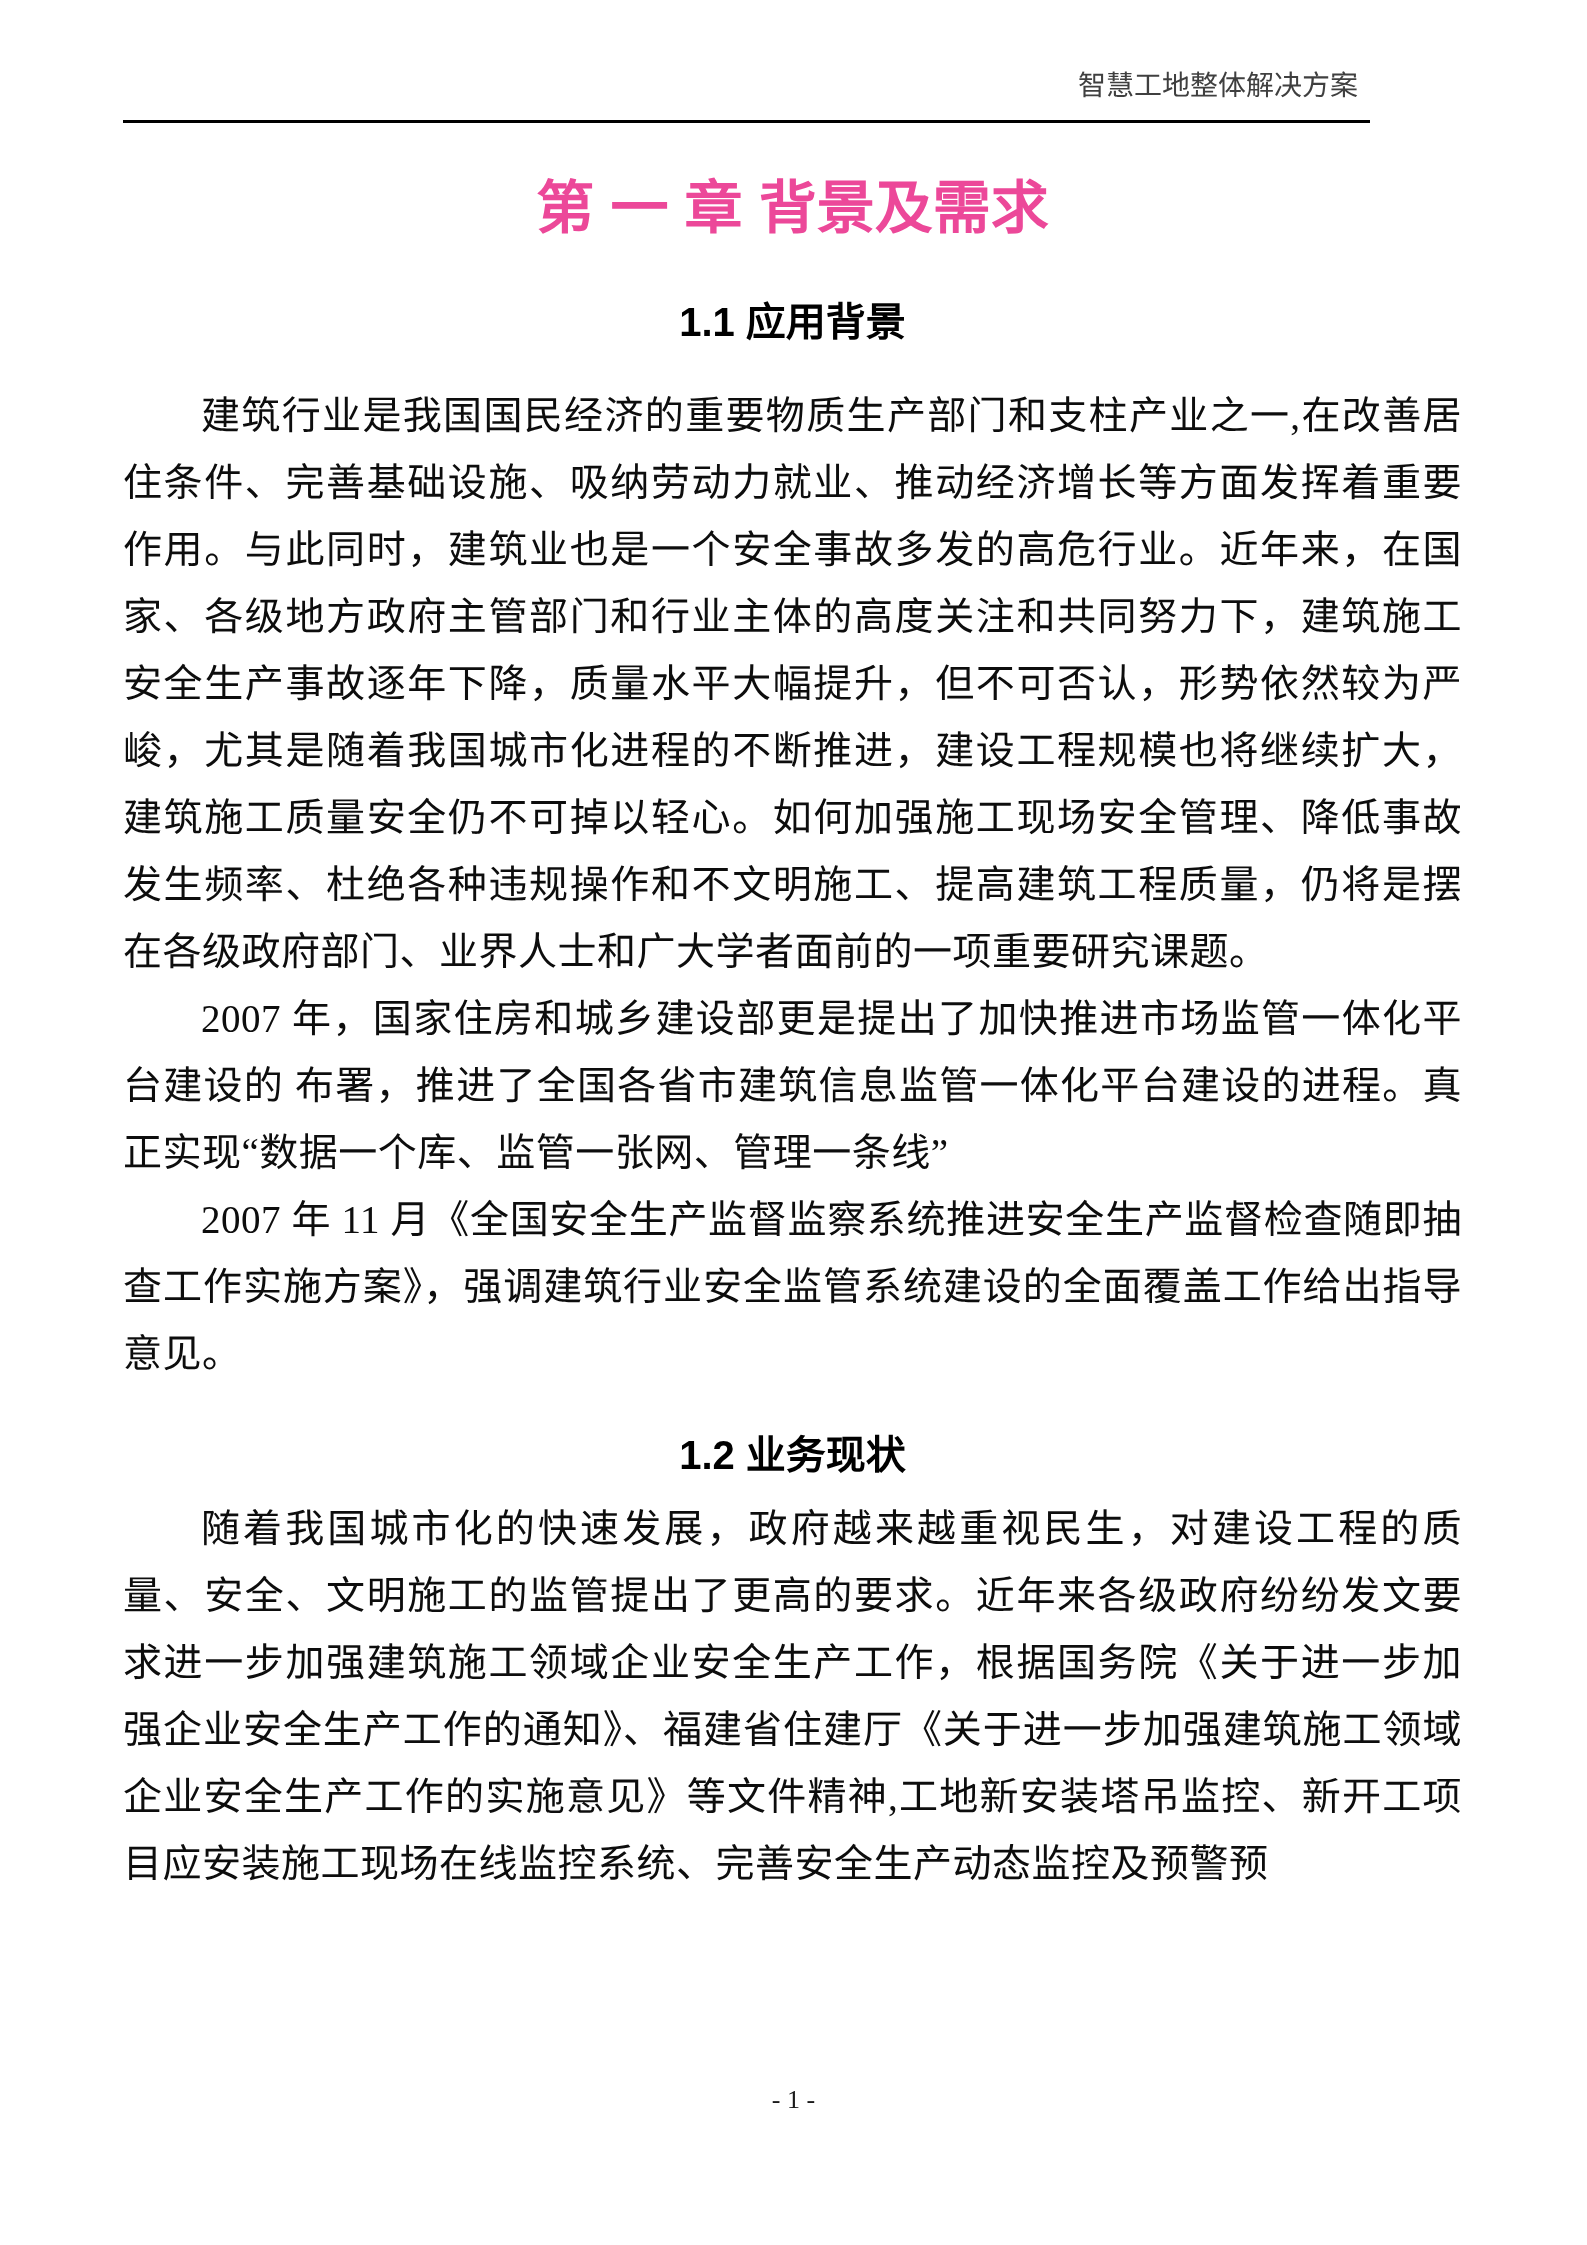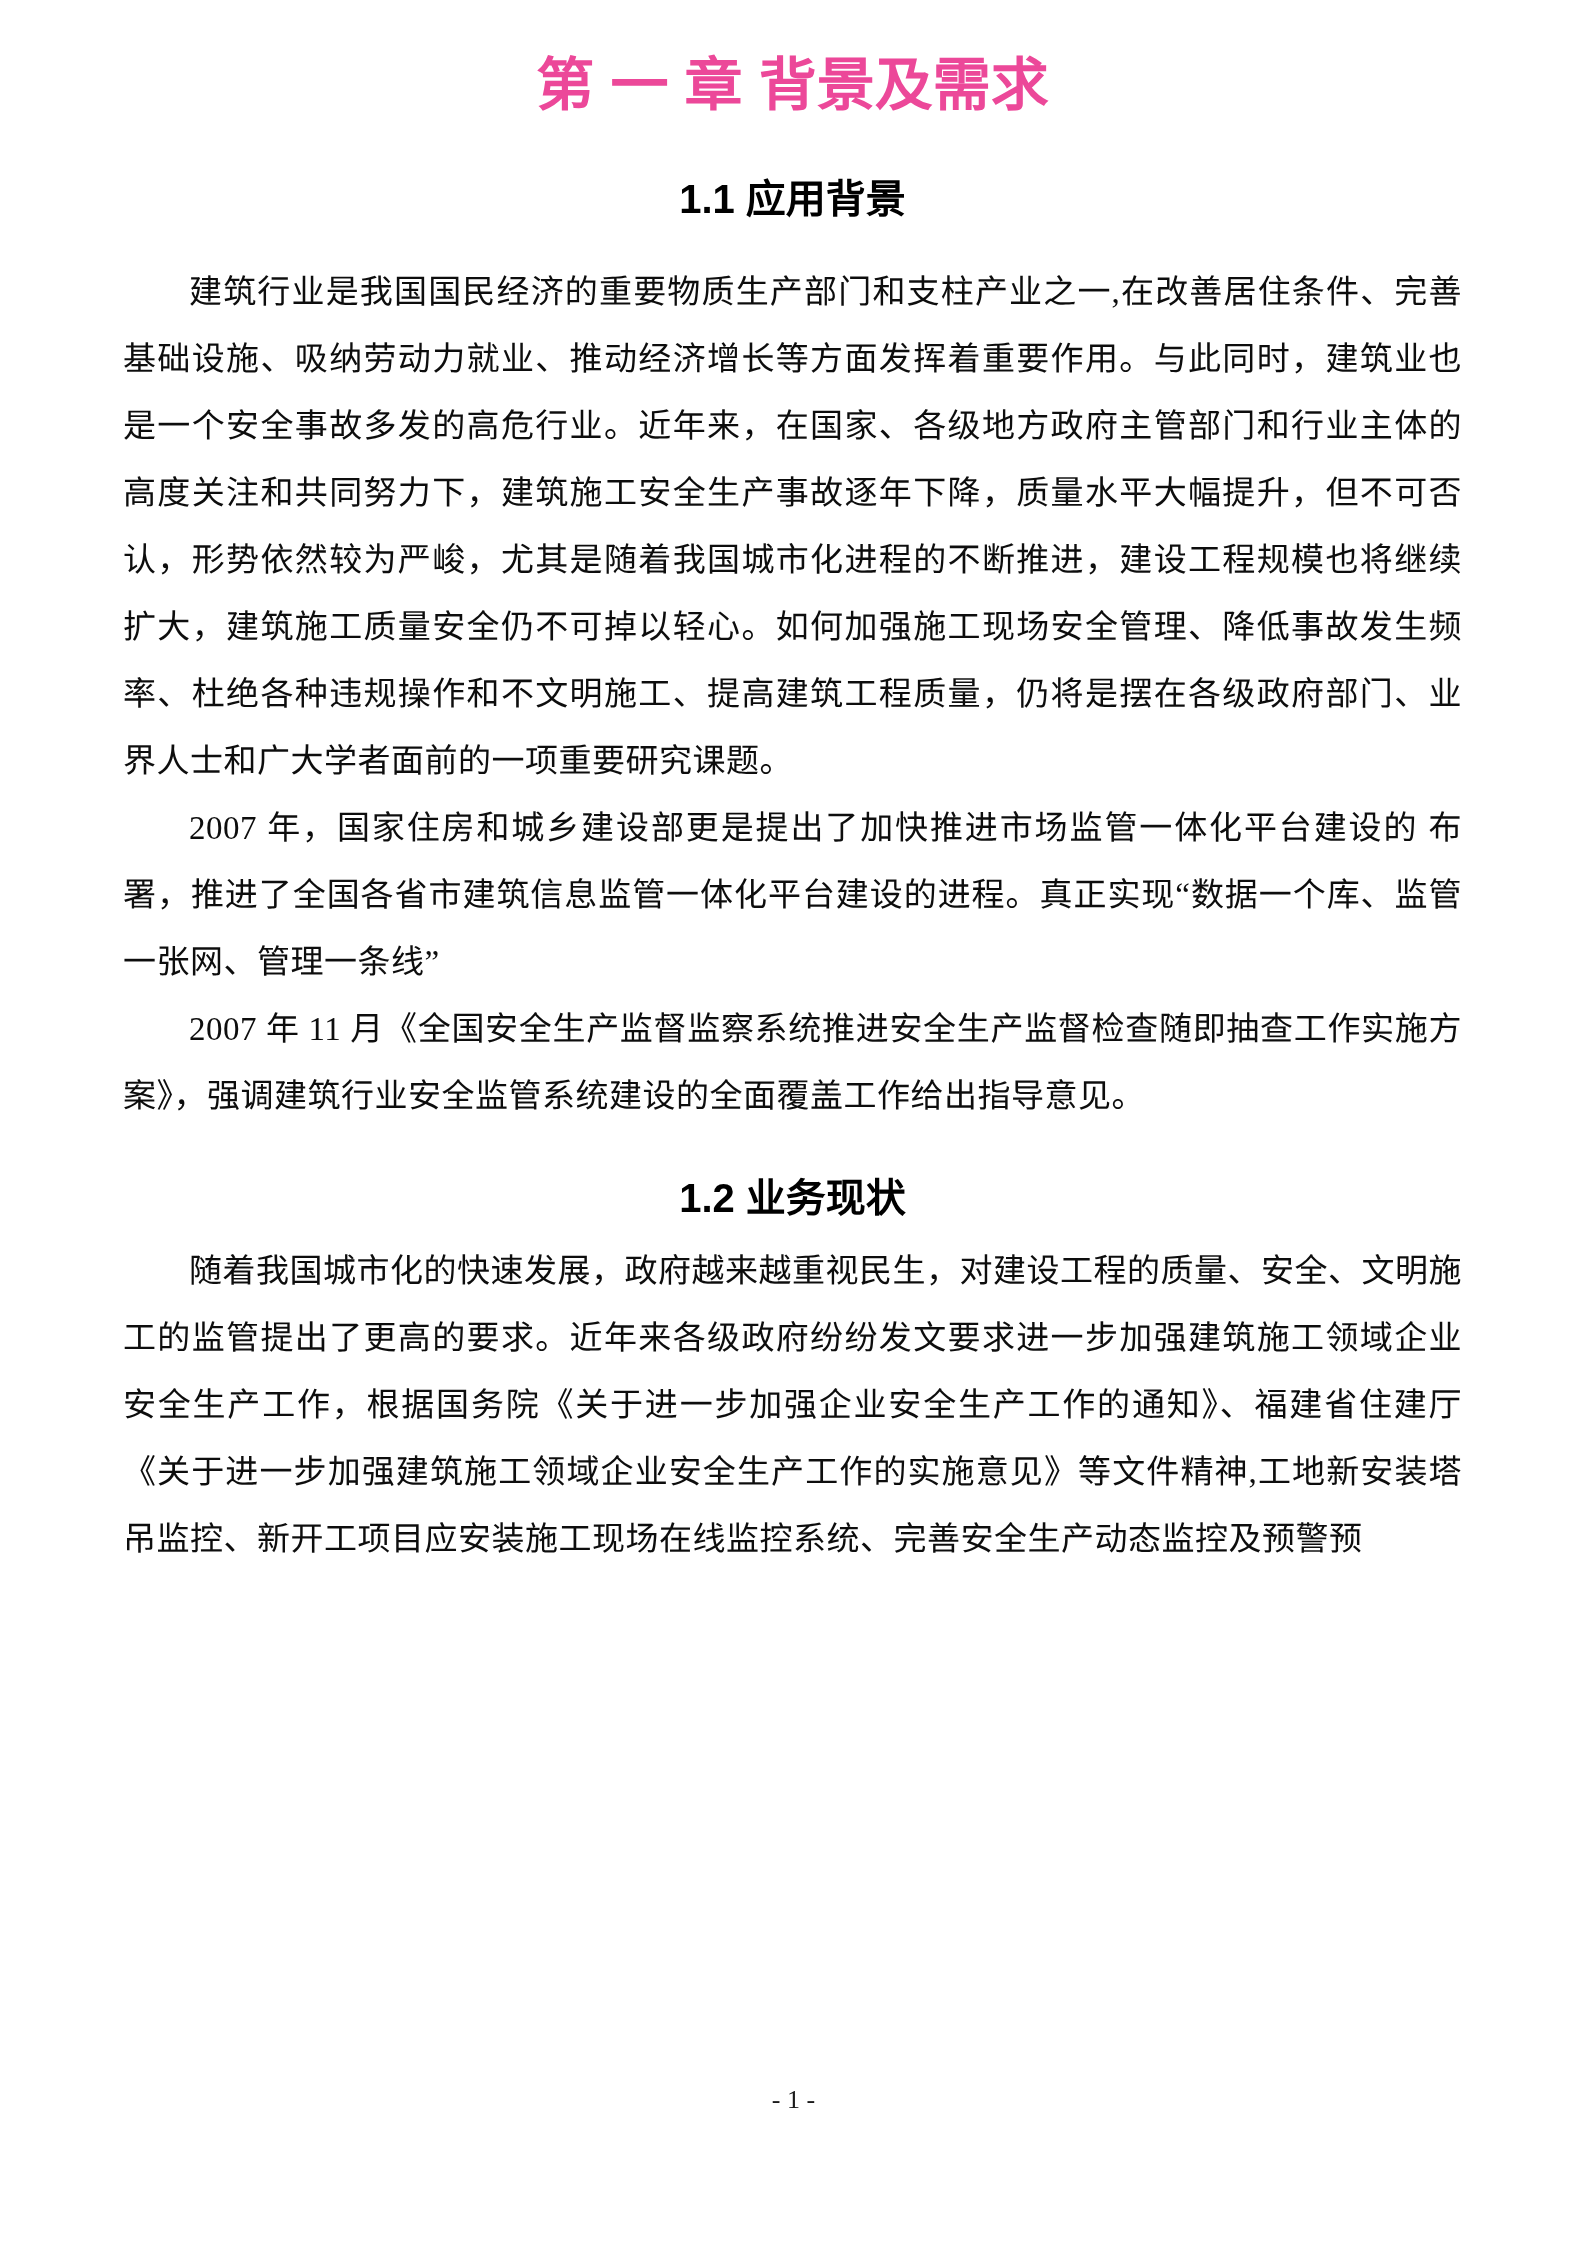--- a/index.html
+++ b/index.html
@@ -52,21 +52,21 @@
     line-height: 52px;
     color: #000000;
     text-align: center;
   }
   .section-heading.second {
     margin-top: 42px;
     margin-bottom: 14px;
   }
   .body-paragraph {
     margin: 0;
-    font-size: 33px;
+    font-size: 39px;
     line-height: 67px;
     letter-spacing: 0.5px;
     text-align: justify;
     text-indent: 2em;
     color: #0d0d0d;
   }
   .doc-footer {
     position: absolute;
     left: 0;
     right: 0;
@@ -75,20 +75,24 @@
     font-size: 26px;
     color: #1a1a1a;
     font-family: "Liberation Serif", "DejaVu Serif", serif;
   }
 </style>
 </head>
 <body>
 
 <div class="page">
 
+  <div class="doc-header">
+    <div class="doc-header-text">智慧工地整体解决方案</div>
+    <div class="doc-header-rule"></div>
+  </div>
 
   <h1 class="chapter-title">第 一 章 背景及需求</h1>
 
   <h2 class="section-heading">1.1 应用背景</h2>
 
   <p class="body-paragraph">建筑行业是我国国民经济的重要物质生产部门和支柱产业之一,在改善居住条件、完善基础设施、吸纳劳动力就业、推动经济增长等方面发挥着重要作用。与此同时，建筑业也是一个安全事故多发的高危行业。近年来，在国家、各级地方政府主管部门和行业主体的高度关注和共同努力下，建筑施工安全生产事故逐年下降，质量水平大幅提升，但不可否认，形势依然较为严峻，尤其是随着我国城市化进程的不断推进，建设工程规模也将继续扩大，建筑施工质量安全仍不可掉以轻心。如何加强施工现场安全管理、降低事故发生频率、杜绝各种违规操作和不文明施工、提高建筑工程质量，仍将是摆在各级政府部门、业界人士和广大学者面前的一项重要研究课题。</p>
 
 
 
   <p class="body-paragraph">2007 年，国家住房和城乡建设部更是提出了加快推进市场监管一体化平台建设的 布署，推进了全国各省市建筑信息监管一体化平台建设的进程。真正实现“数据一个库、监管一张网、管理一条线”</p>

